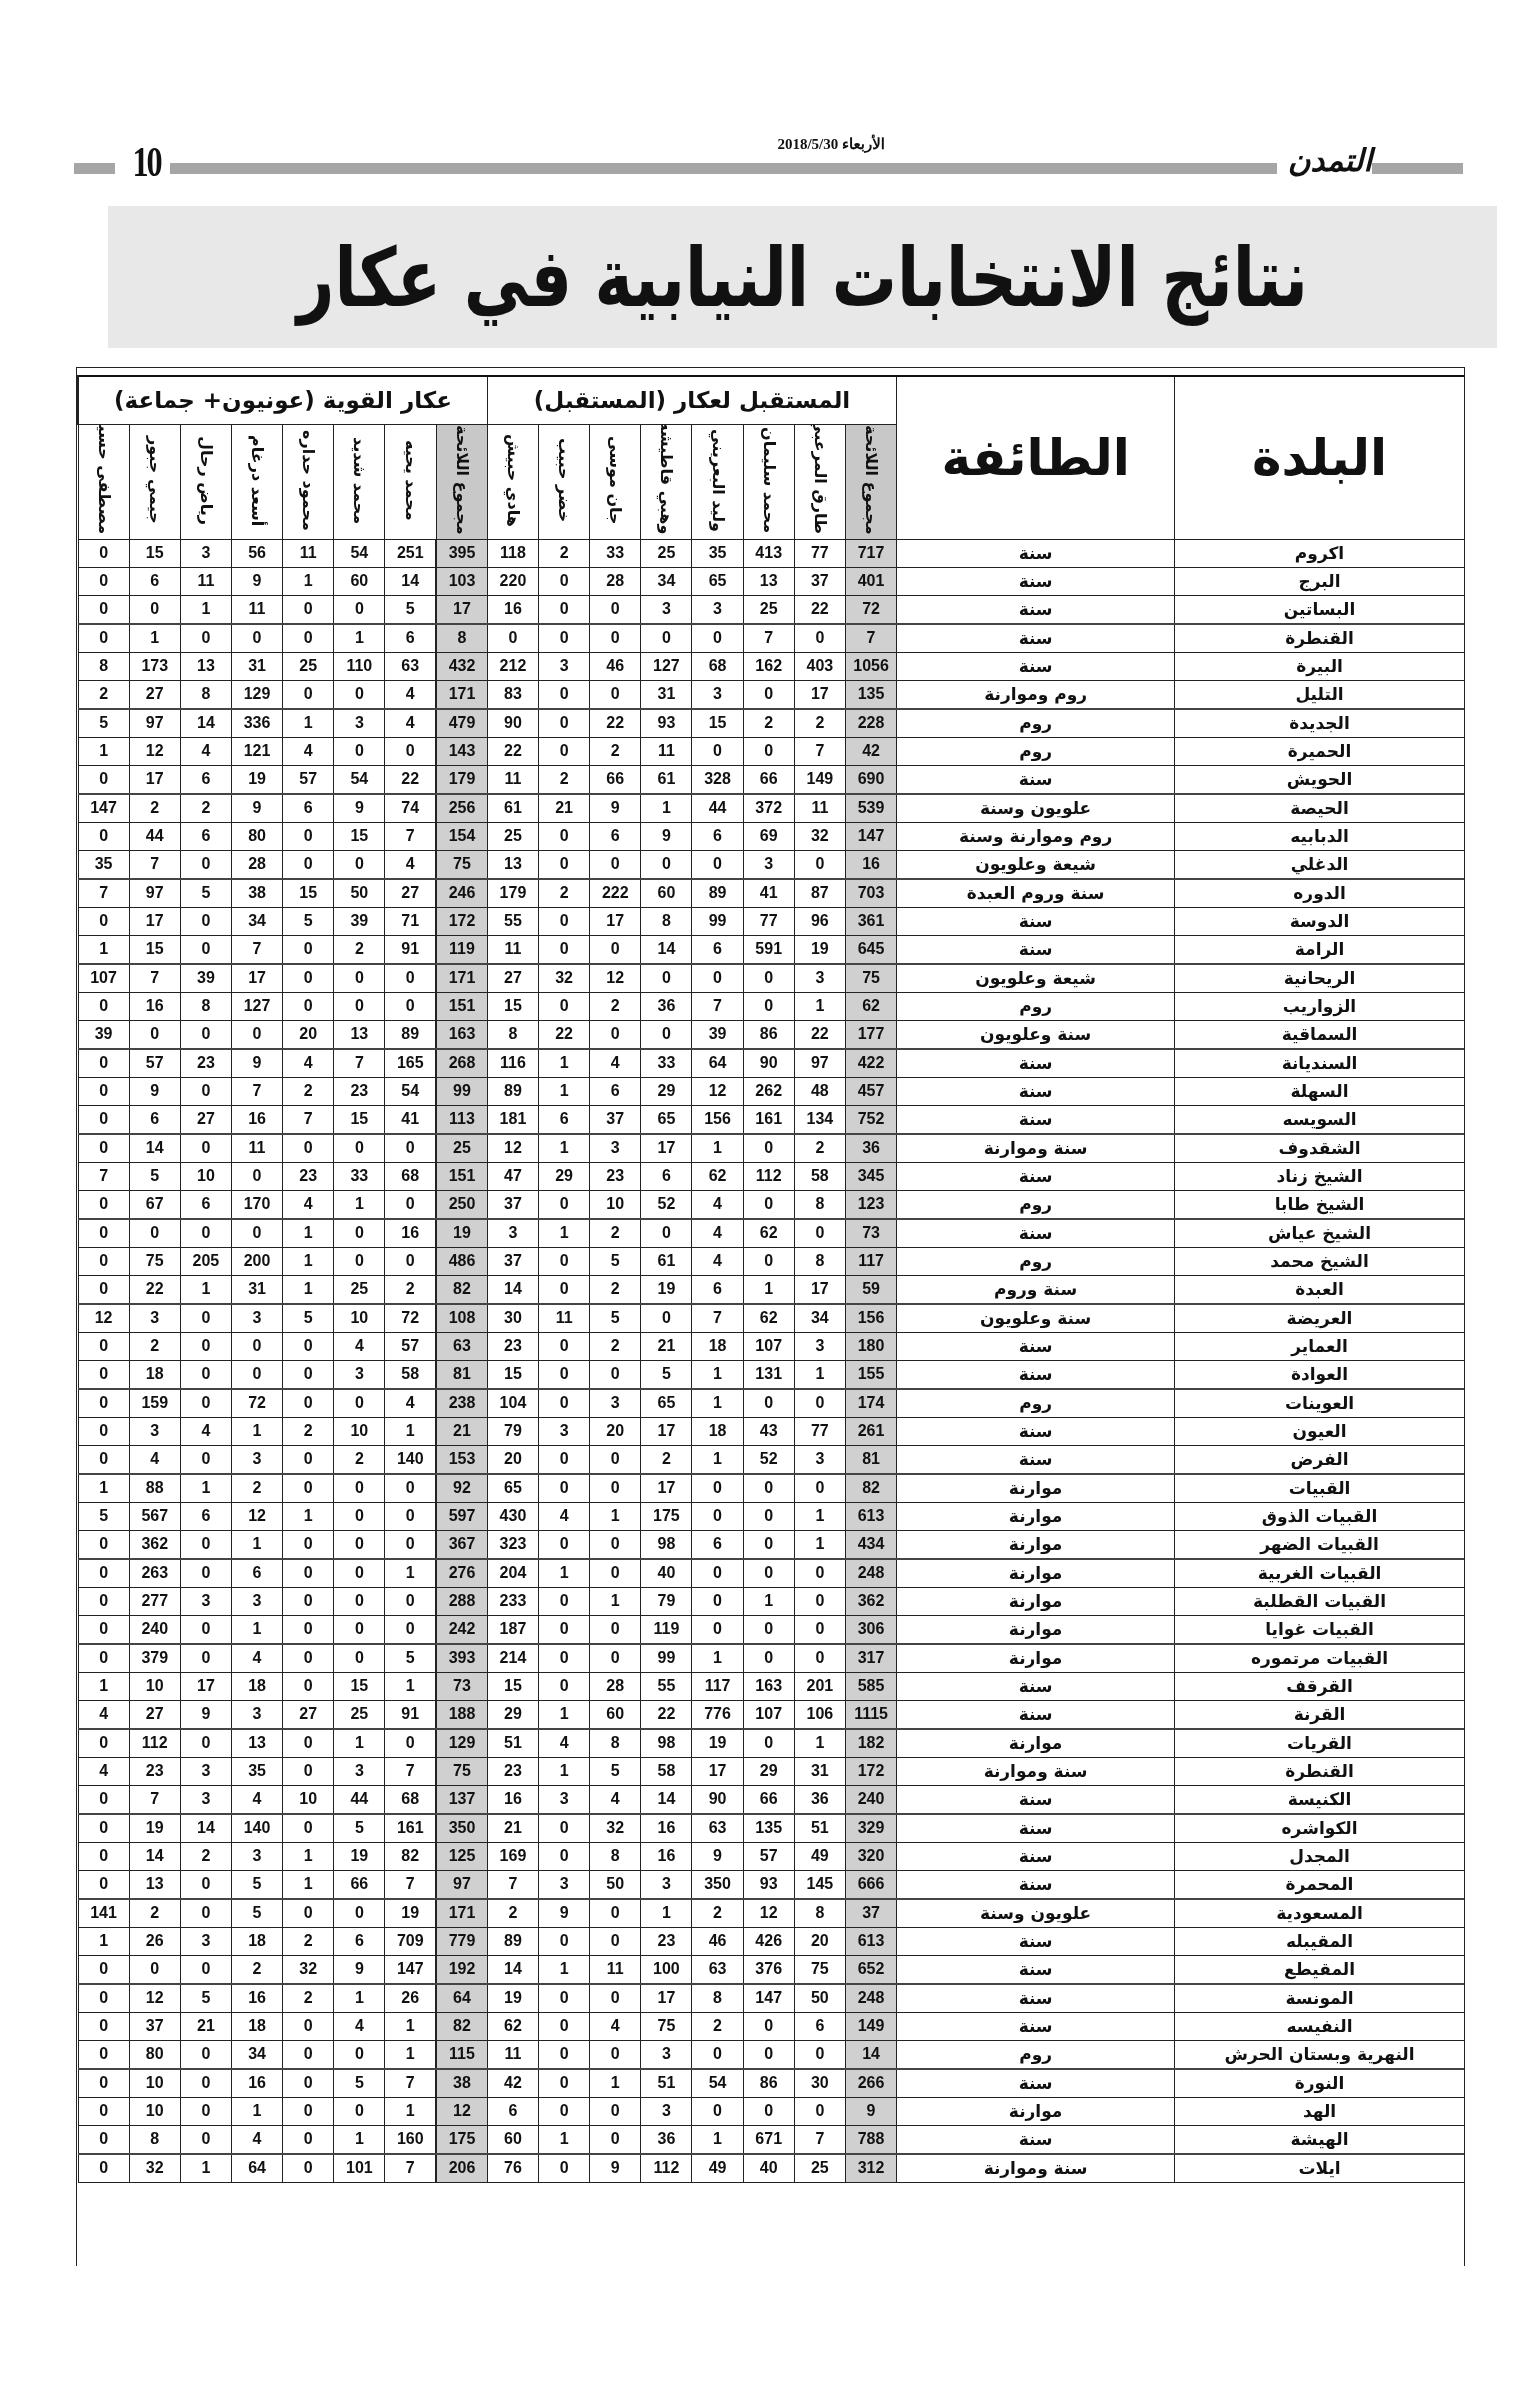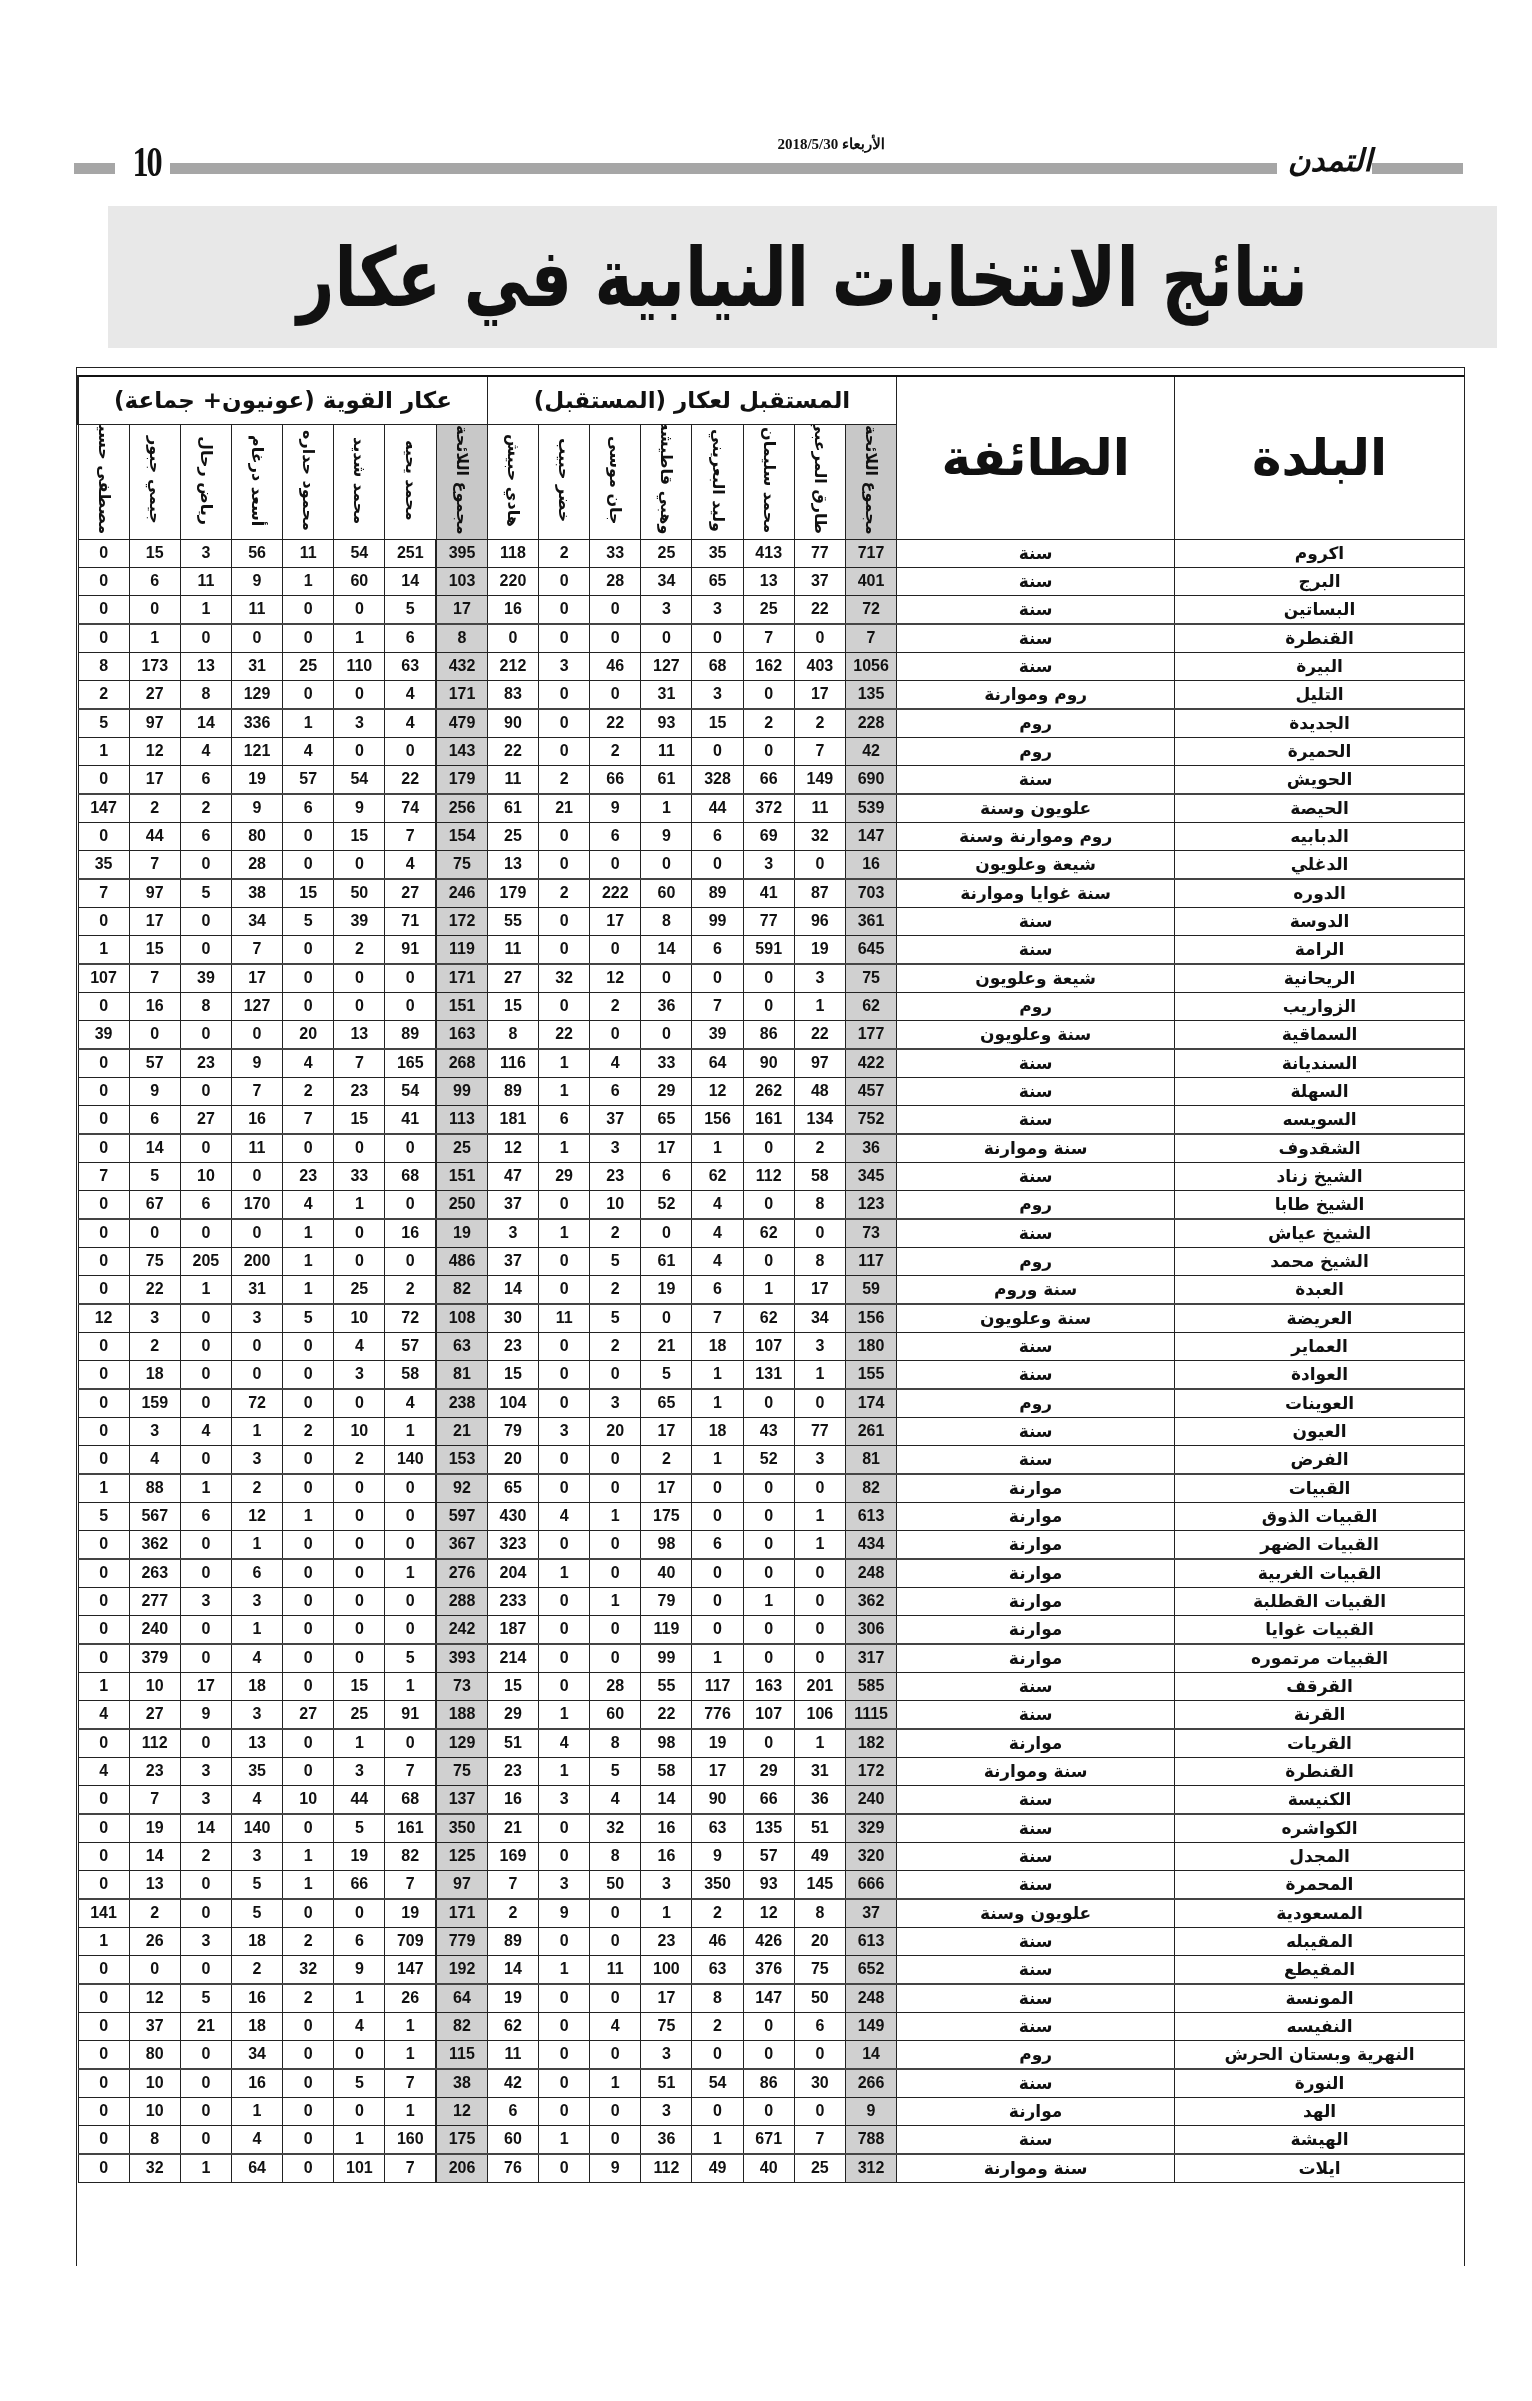--- a/index.html
+++ b/index.html
@@ -363,21 +363,21 @@
           <td class="">27</td>
           <td class="total-col group-divider">246</td>
           <td class="">179</td>
           <td class="">2</td>
           <td class="">222</td>
           <td class="">60</td>
           <td class="">89</td>
           <td class="">41</td>
           <td class="">87</td>
           <td class="total-col">703</td>
-          <td class="name-cell">سنة غوايا وموارنة</td>
+          <td class="name-cell">سنة وروم العبدة</td>
           <td class="name-cell">الدوره</td>
         </tr>
         <tr class="data-row">
           <td class="">0</td>
           <td class="">17</td>
           <td class="">0</td>
           <td class="">34</td>
           <td class="">5</td>
           <td class="">39</td>
           <td class="">71</td>

